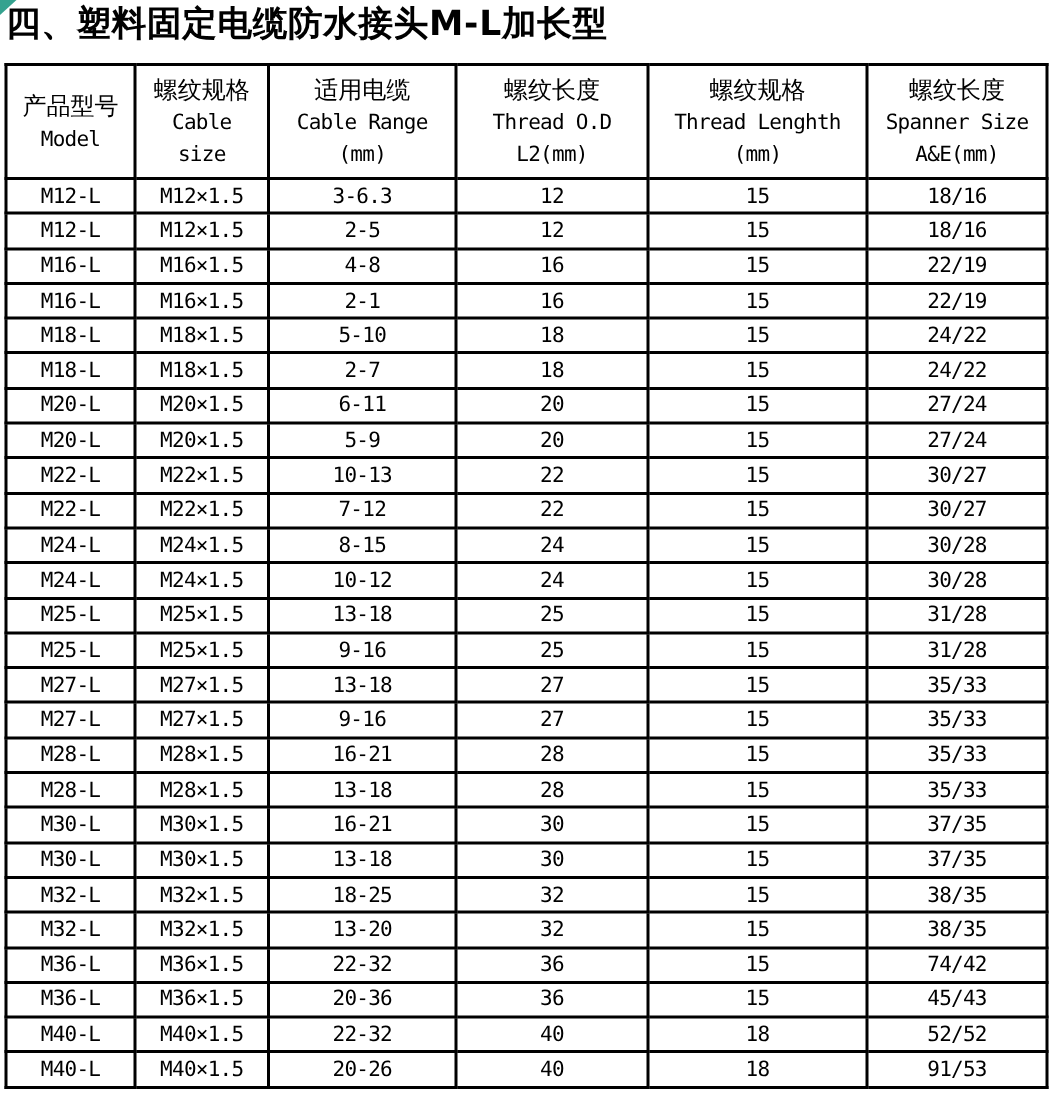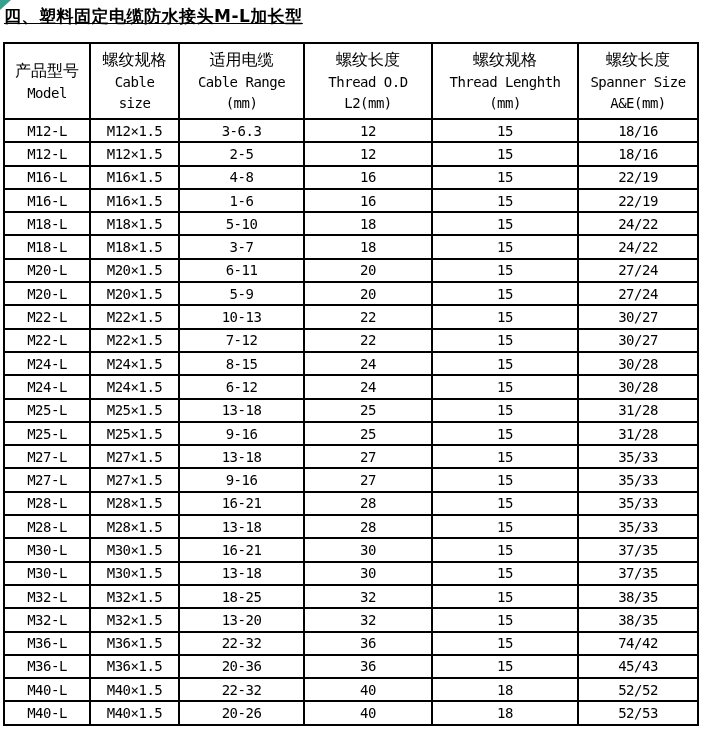--- a/index.html
+++ b/index.html
@@ -12,25 +12,24 @@
     overflow: hidden;
   }
   .corner-triangle {
     position: absolute; top: 0; left: 0;
     width: 0; height: 0;
     border-top: 10px solid #35a28f;
     border-right: 11px solid transparent;
   }
   .page-title {
     margin: 5px 11px 0 4px;
-    font-size: 17px;
+    font-size: 23px;
     font-weight: bold;
     letter-spacing: 0.5px;
     line-height: 22px;
-    text-decoration: underline;
   }
   table.spec-table {
     border-collapse: collapse;
     table-layout: fixed;
     margin: 15px 0 0 3px;
     padding-left: 35px;
   }
   .spec-table th, .spec-table td {
     border: 2px solid #000;
     text-align: center;
@@ -148,37 +147,37 @@
         <td>M16-L</td>
         <td>M16×1.5</td>
         <td>4-8</td>
         <td>16</td>
         <td>15</td>
         <td>22/19</td>
       </tr>
       <tr>
         <td>M16-L</td>
         <td>M16×1.5</td>
-        <td>1-6</td>
+        <td>2-1</td>
         <td>16</td>
         <td>15</td>
         <td>22/19</td>
       </tr>
       <tr>
         <td>M18-L</td>
         <td>M18×1.5</td>
         <td>5-10</td>
         <td>18</td>
         <td>15</td>
         <td>24/22</td>
       </tr>
       <tr>
         <td>M18-L</td>
         <td>M18×1.5</td>
-        <td>3-7</td>
+        <td>2-7</td>
         <td>18</td>
         <td>15</td>
         <td>24/22</td>
       </tr>
       <tr>
         <td>M20-L</td>
         <td>M20×1.5</td>
         <td>6-11</td>
         <td>20</td>
         <td>15</td>
@@ -212,21 +211,21 @@
         <td>M24-L</td>
         <td>M24×1.5</td>
         <td>8-15</td>
         <td>24</td>
         <td>15</td>
         <td>30/28</td>
       </tr>
       <tr>
         <td>M24-L</td>
         <td>M24×1.5</td>
-        <td>6-12</td>
+        <td>10-12</td>
         <td>24</td>
         <td>15</td>
         <td>30/28</td>
       </tr>
       <tr>
         <td>M25-L</td>
         <td>M25×1.5</td>
         <td>13-18</td>
         <td>25</td>
         <td>15</td>
@@ -327,16 +326,16 @@
         <td>40</td>
         <td>18</td>
         <td>52/52</td>
       </tr>
       <tr>
         <td>M40-L</td>
         <td>M40×1.5</td>
         <td>20-26</td>
         <td>40</td>
         <td>18</td>
-        <td>52/53</td>
+        <td>91/53</td>
       </tr>
     </tbody>
 </table>
 
 </body></html>

